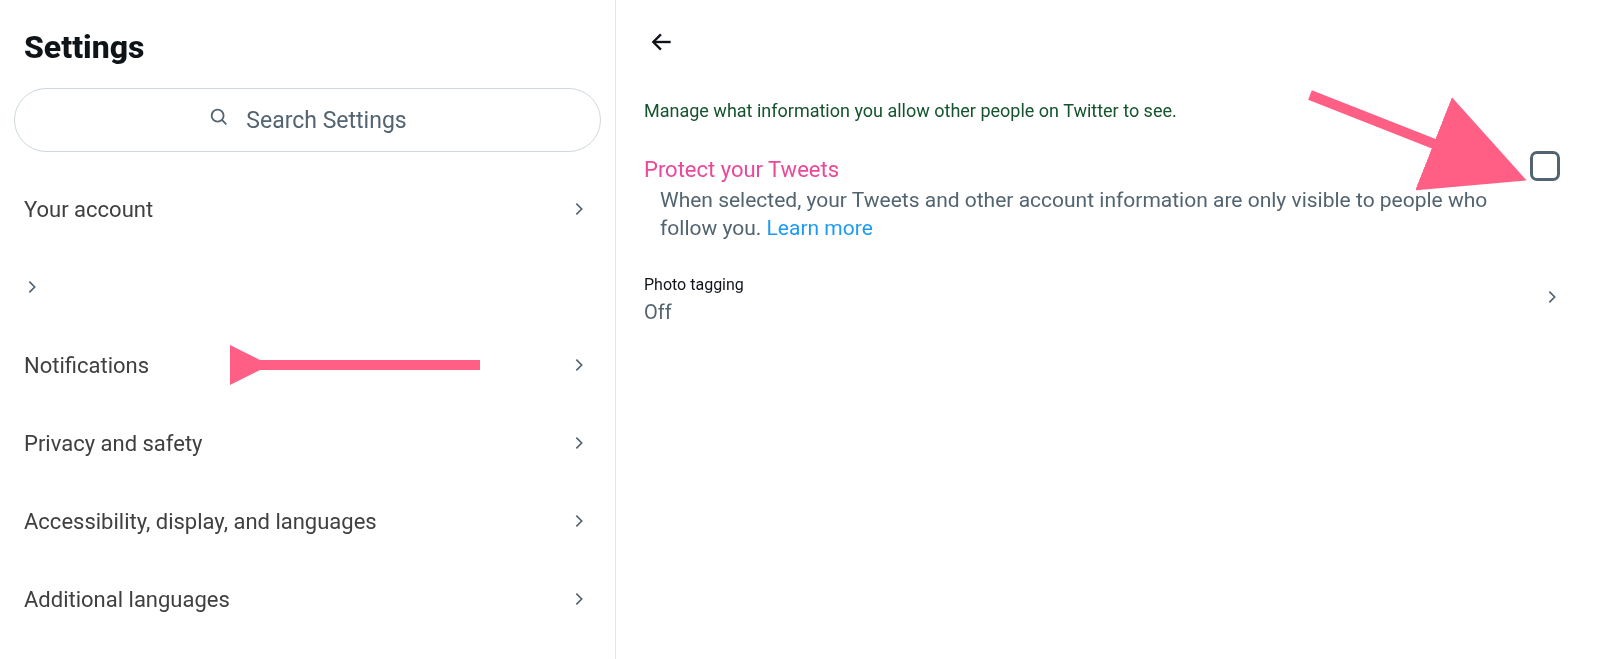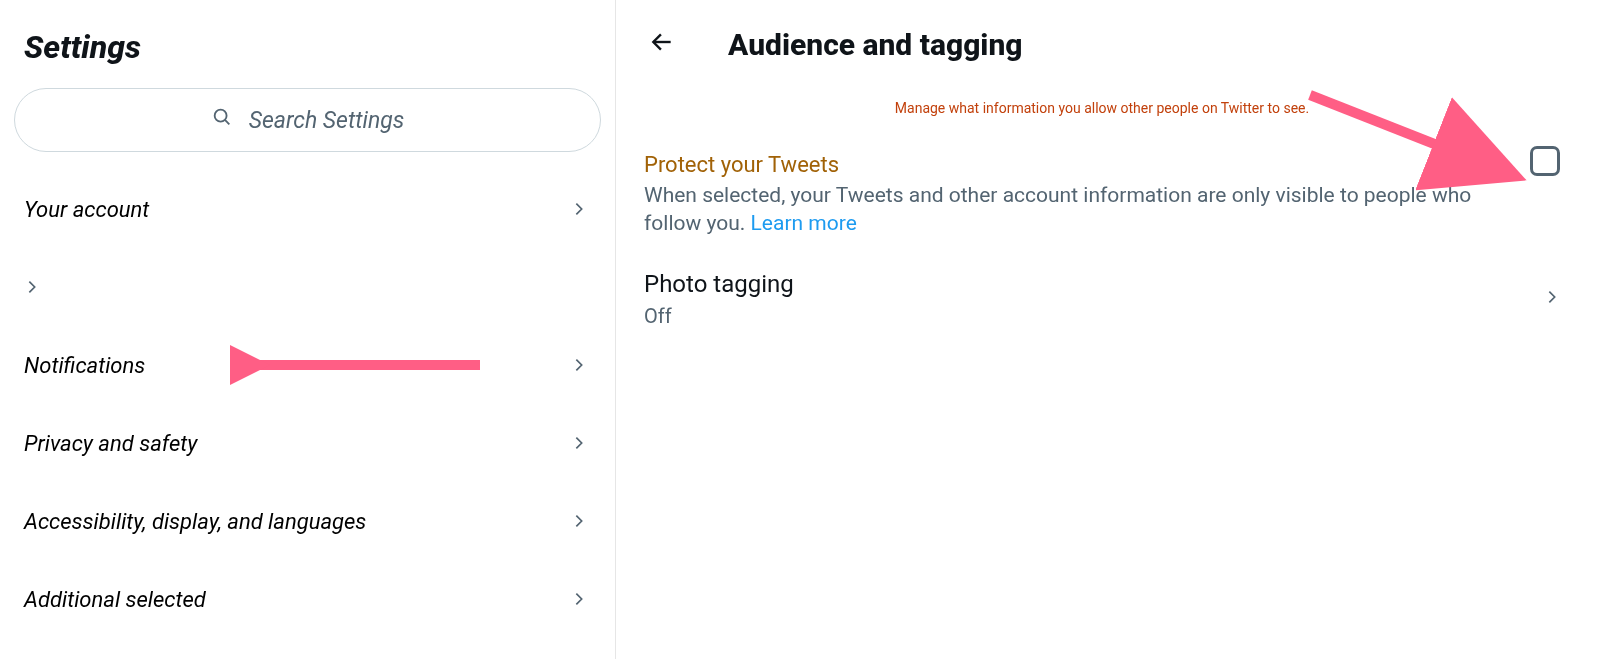--- a/index.html
+++ b/index.html
@@ -14,21 +14,20 @@
   }
   .app {
     display: flex;
     width: 100%;
     height: 100%;
   }
   .sidebar {
     width: 616px;
     border-right: 1px solid #e6e6e6;
     padding: 14px 0 0 0;
-    font-style: italic;
   }
   .sidebar-title {
     font-size: 32px;
     font-weight: 800;
     padding: 14px 24px 22px 24px;
   }
   .search-wrap {
     padding: 0 14px 18px 14px;
   }
   .search {
@@ -46,21 +45,21 @@
     cursor: text;
   }
   .search svg { width: 22px; height: 22px; stroke: #536471; }
   .nav-item {
     display: flex;
     align-items: center;
     justify-content: space-between;
     padding: 0 28px 0 24px;
     height: 78px;
     font-size: 22px;
-    color: #000000;
+    color: #404040;
     cursor: pointer;
   }
   .nav-item .chev { color: #536471; }
   .main {
     flex: 1;
     padding: 14px 0 0 0;
   }
   .main-header {
     display: flex;
     align-items: center;
@@ -72,59 +71,59 @@
     display: flex; align-items: center; justify-content: center;
     border-radius: 50%;
     cursor: pointer;
   }
   .main-title {
     font-size: 30px;
     font-weight: 800;
   }
   .subtitle {
     padding: 16px 40px 22px 28px;
-    font-size: 14px;
-    color: #c2410c;
-    text-align: center;
+    font-size: 18px;
+    color: #14532d;
   }
   .setting-block {
     padding: 14px 40px 18px 28px;
     position: relative;
   }
   .setting-title {
     font-size: 22px;
     font-weight: 400;
-    color: #a16207;
+    color: #ec4899;
     padding-right: 40px;
     margin-bottom: 4px;
   }
   .setting-desc {
     font-size: 21px;
     color: #536471;
     line-height: 1.35;
     padding-right: 60px;
+    margin-left: 16px;
   }
   .link { color: #1d9bf0; text-decoration: none; }
   .checkbox {
     position: absolute;
     top: 8px;
     right: 40px;
     width: 30px; height: 30px;
     border: 3px solid #536471;
     border-radius: 7px;
     cursor: pointer;
   }
   .row-item {
     display: flex;
     align-items: center;
     justify-content: space-between;
     padding: 14px 40px 14px 28px;
     cursor: pointer;
   }
-  .row-left .rt { font-size: 24px; color: #0f1419; }
+  .row-left .rt { font-size: 16px; color: #0f1419; }
   .row-left .rv { font-size: 20px; color: #536471; margin-top: 6px; }
   .row-item .chev { color: #536471; }
 
   
   .arrow {
     position: absolute;
     pointer-events: none;
   }
 </style>
 </head>
@@ -179,40 +178,39 @@
     </div>
     <div class="nav-item">
       <span>Accessibility, display, and languages</span>
       <span class="chev">
         <svg width="16" height="16" viewBox="0 0 24 24" fill="none" stroke="currentColor" stroke-width="2.5">
             <polyline points="8 4 16 12 8 20"></polyline>
           </svg>
       </span>
     </div>
     <div class="nav-item">
-      <span>Additional selected</span>
+      <span>Additional languages</span>
       <span class="chev">
         <svg width="16" height="16" viewBox="0 0 24 24" fill="none" stroke="currentColor" stroke-width="2.5">
             <polyline points="8 4 16 12 8 20"></polyline>
           </svg>
       </span>
     </div>
   </aside>
 
   <main class="main">
     <div class="main-header">
       <div class="back-btn">
         <span>
           <svg width="26" height="26" viewBox="0 0 24 24" fill="none" stroke="#0f1419" stroke-width="2.2">
             <line x1="4" y1="12" x2="20" y2="12"></line>
             <polyline points="11 5 4 12 11 19"></polyline>
           </svg>
         </span>
       </div>
-      <h2 class="main-title">Audience and tagging</h2>
     </div>
 
     <div class="subtitle">Manage what information you allow other people on Twitter to see.</div>
 
     <div class="setting-block">
       <div class="setting-title">Protect your Tweets</div>
       <div class="setting-desc">
         <span>When selected, your Tweets and other account information are only visible to people who follow you. </span><a href="#" class="link">Learn more</a>
       </div>
       <div class="checkbox"></div>

